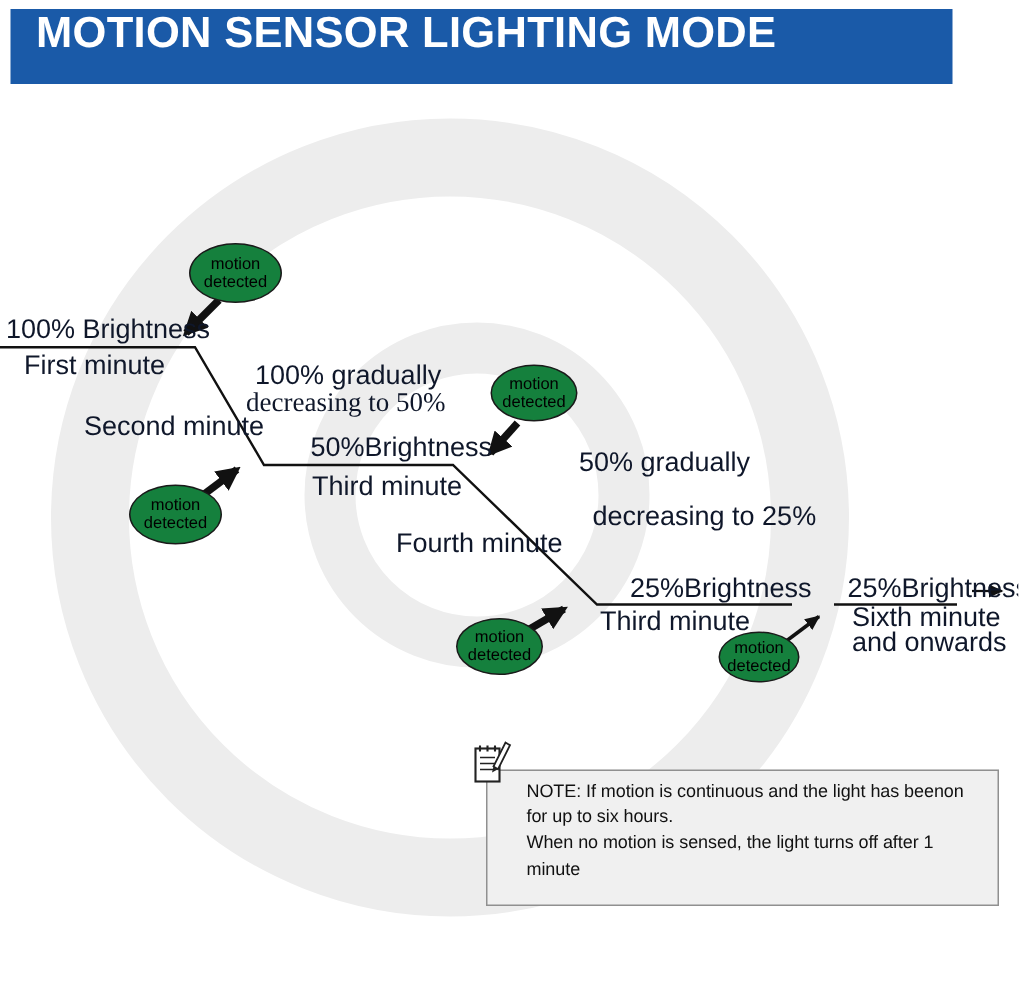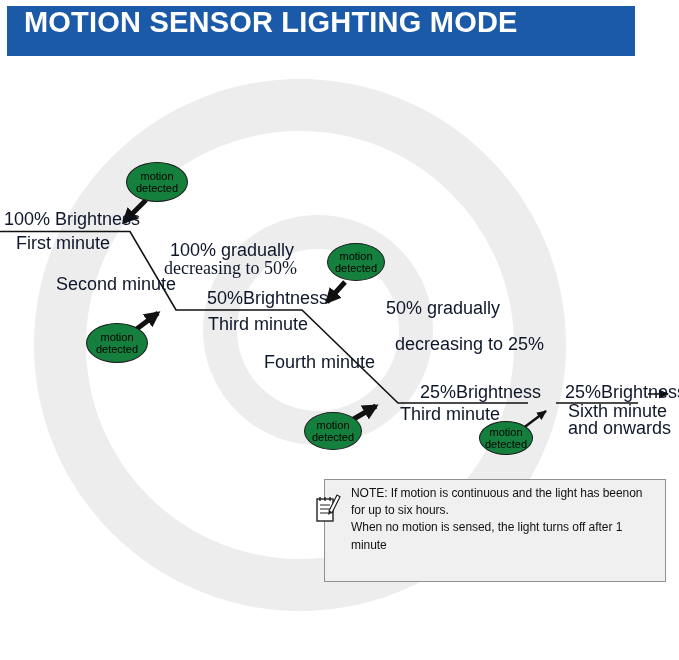--- a/index.html
+++ b/index.html
@@ -12,21 +12,21 @@
   .header h1 { color:#ffffff; font-size:29px; font-weight:700; letter-spacing:0.2px; white-space:nowrap; }
 
   svg.layer { position:absolute; left:0; top:0; width:679px; height:660px; }
 
   .lbl { position:absolute; font-size:18px; color:#0f172a; white-space:nowrap; line-height:17px; }
 
   .oval { position:absolute; background:#15803d; border:1px solid #1a1a1a; border-radius:50%;
           display:flex; flex-direction:column; align-items:center; justify-content:center;
           font-size:11px; line-height:12px; color:#000000; text-align:center; }
 
-  .notebox { position:absolute; left:324px; top:479px; width:342px; height:103px;
+  .notebox { position:absolute; left:324px; top:513px; width:342px; height:91px;
              background:#f0f0f0; border:1px solid #909090; padding:5px 2px 0 26px; }
   .notebox .nline { font-size:12px; line-height:17.2px; color:#111111; white-space:nowrap; letter-spacing:-0.05px; }
 
   .note-icon { position:absolute; left:314px; top:491px; width:28px; height:34px; }
 </style>
 </head>
 <body>
 
 <div class="page">
 

